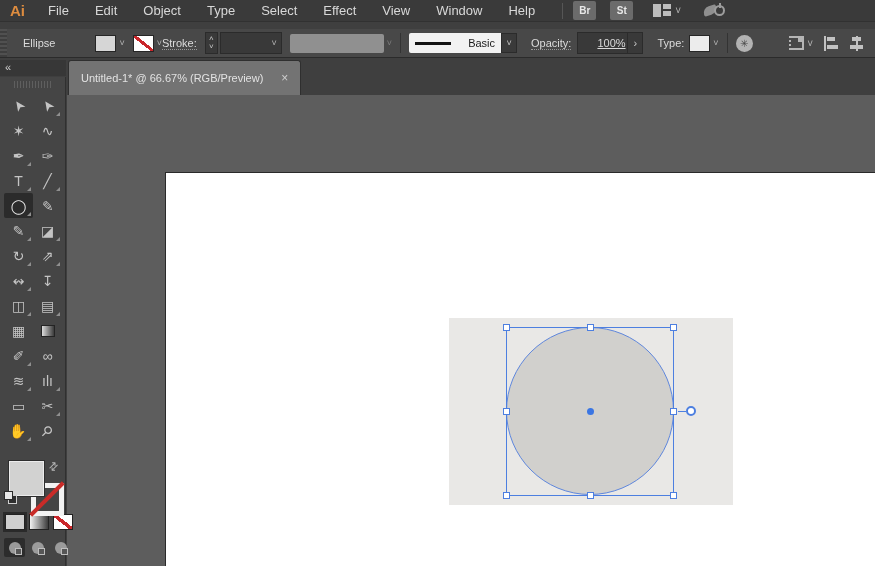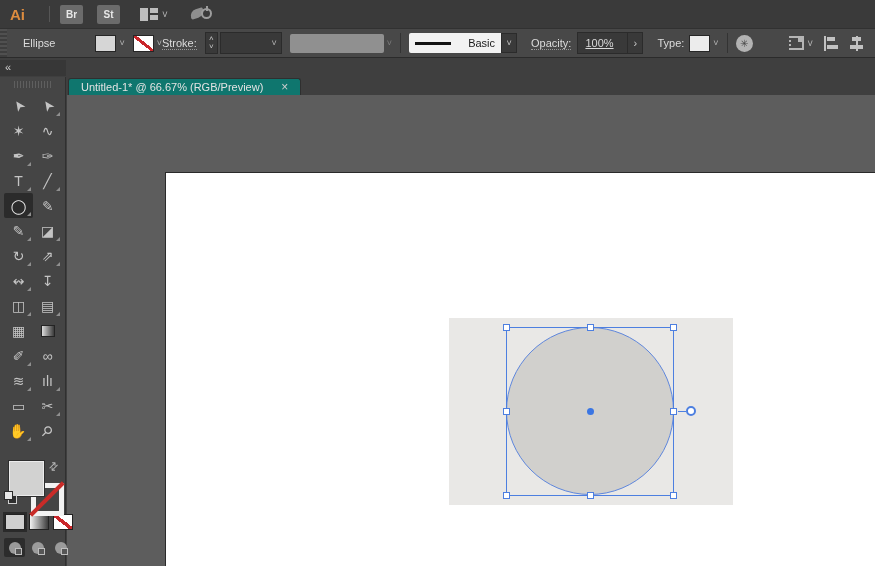--- a/index.html
+++ b/index.html
@@ -1,21 +1,21 @@
 <!DOCTYPE html>
 <html><head>
 <meta charset="utf-8">
 <style>
   * { margin:0; padding:0; box-sizing:border-box; }
   html,body { width:875px; height:566px; overflow:hidden; background:#5d5d5d;
     font-family:"Liberation Sans","DejaVu Sans",sans-serif; }
   #app { position:relative; width:875px; height:566px; background:#3f3f3f; }
 
   
-  .menubar { position:absolute; left:0; top:0; width:875px; height:29px;
+  .menubar { position:absolute; left:0; top:0; width:875px; height:22px;
     background:#3a3a3a; display:flex; align-items:center; border-bottom:1px solid #313131; }
   .ai-logo { color:#dd8c3f; font-weight:bold; font-size:15px; padding:0 10px 0 10px; }
   .menu-item { color:#d8d8d8; font-size:13px; padding:0 13px; cursor:default; }
   .mb-sep { width:1px; height:16px; background:#565656; margin:0 10px 0 14px; }
   .mb-btn { width:23px; height:19px; background:#6b6b6b; border-radius:2px; color:#e8e8e8;
     font-size:10px; font-weight:bold; display:flex; align-items:center; justify-content:center; margin-right:14px; }
   .arr-icon { display:flex; gap:2px; margin:0 4px 0 6px; }
   .arr-icon .p1 { width:8px; height:13px; background:#bdbdbd; }
   .arr-icon .p2 { width:8px; height:13px; display:flex; flex-direction:column; gap:2px; }
   .arr-icon .p2 i { display:block; height:5px; background:#bdbdbd; }
@@ -33,21 +33,21 @@
   .cb-label { color:#dcdcdc; font-size:11px; }
   .cb-link { color:#dcdcdc; font-size:11px; border-bottom:1px dotted #9a9a9a; }
   .swatch { width:21px; height:17px; border:1px solid #262626; }
   .sw-fill { background:#d6d6d6; }
   .sw-none { background:linear-gradient(to top right,#fff 44%,#c9262a 44%,#c9262a 57%,#fff 57%); }
   .sw-style { background:#ececec; }
   .sw-chev { color:#b8b8b8; font-size:9px; margin:0 0 0 3px; }
   .stepper { width:13px; height:22px; background:#393939; border:1px solid #2b2b2b; display:flex;
     flex-direction:column; align-items:center; justify-content:center; color:#c9c9c9; font-size:8px; line-height:8px; }
   .dd-dark { height:22px; background:#393939; border:1px solid #2b2b2b; display:flex; align-items:center; }
-  .dd-dark .val { flex:1; color:#d9d9d9; font-size:11px; padding-left:7px;text-decoration:underline; }
+  .dd-dark .val { flex:1; color:#d9d9d9; font-size:11px; padding-left:19px;text-decoration:underline; }
   .dd-brush { width:94px; height:19px; background:#909090; border-radius:2px; }
   .cb-sep { width:1px; height:20px; background:#333; margin:0 8px; }
   .combo-basic { display:flex; align-items:center; }
   .combo-basic .box { width:92px; height:20px; background:#f2f2f2; border-radius:2px 0 0 2px;
     display:flex; align-items:center; padding:0 6px; gap:17px; }
   .combo-basic .line { width:38px; height:3px; background:#141414; }
   .combo-basic .txt { color:#1a1a1a; font-size:11px; }
   .combo-basic .cv { width:16px; height:20px; background:#3a3a3a; border:1px solid #2b2b2b;
     display:flex; align-items:center; justify-content:center; color:#c9c9c9; font-size:9px; }
   .op-field { width:66px; }
@@ -61,21 +61,21 @@
   .alicon .vb { position:absolute; top:0; bottom:0; width:2px; background:#c2c2c2; }
   .alicon .b1,.alicon .b2 { position:absolute; height:4px; background:#c2c2c2; }
   .al-left .vb { left:1px; }  .al-left .b1 { left:4px; top:1px; width:8px; }  .al-left .b2 { left:4px; top:9px; width:11px; }
   .al-center .vb { left:7px; } .al-center .b1 { left:3px; top:1px; width:9px; } .al-center .b2 { left:1px; top:9px; width:13px; }
   .cb-right { margin-left:auto; display:flex; align-items:center; gap:10px; margin-right:10px; }
 
   
   .tabbar { position:absolute; left:0; top:58px; width:875px; height:37px; background:#3f3f3f; }
   .toolhead { position:absolute; left:0; top:2px; width:66px; height:16px; background:#373737;
     color:#cfcfcf; font-size:11px; line-height:15px; padding-left:5px; }
-  .doc-tab { position:absolute; left:68px; bottom:0; height:17px; background:#0f766e;
+  .doc-tab { position:absolute; left:68px; bottom:0; height:35px; background:#737373;
     border:1px solid #2f2f2f; border-bottom:none; border-radius:3px 3px 0 0; display:flex;
     align-items:center; padding:0 12px; gap:18px; }
   .doc-tab .title { color:#e2e2e2; font-size:11px; }
   .doc-tab .close { color:#cfcfcf; font-size:12px; }
 
   
   .toolbody { position:absolute; left:0; top:77px; width:66px; height:489px; background:#454545;
     border-right:1px solid #303030; z-index:5; }
   .grip { position:absolute; left:14px; top:4px; width:38px; height:7px;
     background:repeating-linear-gradient(90deg,#5f5f5f 0 1px,transparent 1px 3px); }
@@ -130,20 +130,31 @@
   .pie-ring { position:absolute; left:619px; top:311px; width:10px; height:10px; border:2px solid #4d7fe0;
     border-radius:50%; background:#fff; }
 </style>
 </head>
 <body>
 
 <div id="app">
 
   <div class="menubar">
     <span class="ai-logo">Ai</span>
+    <div id="menu-items" style="display:flex;align-items:center;">
+        <span class="menu-item">File</span>
+        <span class="menu-item">Edit</span>
+        <span class="menu-item">Object</span>
+        <span class="menu-item">Type</span>
+        <span class="menu-item">Select</span>
+        <span class="menu-item">Effect</span>
+        <span class="menu-item">View</span>
+        <span class="menu-item">Window</span>
+        <span class="menu-item">Help</span>
+      </div>
     <div class="mb-sep"></div>
     <div class="mb-btn">Br</div>
     <div class="mb-btn">St</div>
     <div class="arr-icon">
       <span class="p1"></span>
       <span class="p2">
           <i></i>
           <i></i>
         </span>
     </div>

